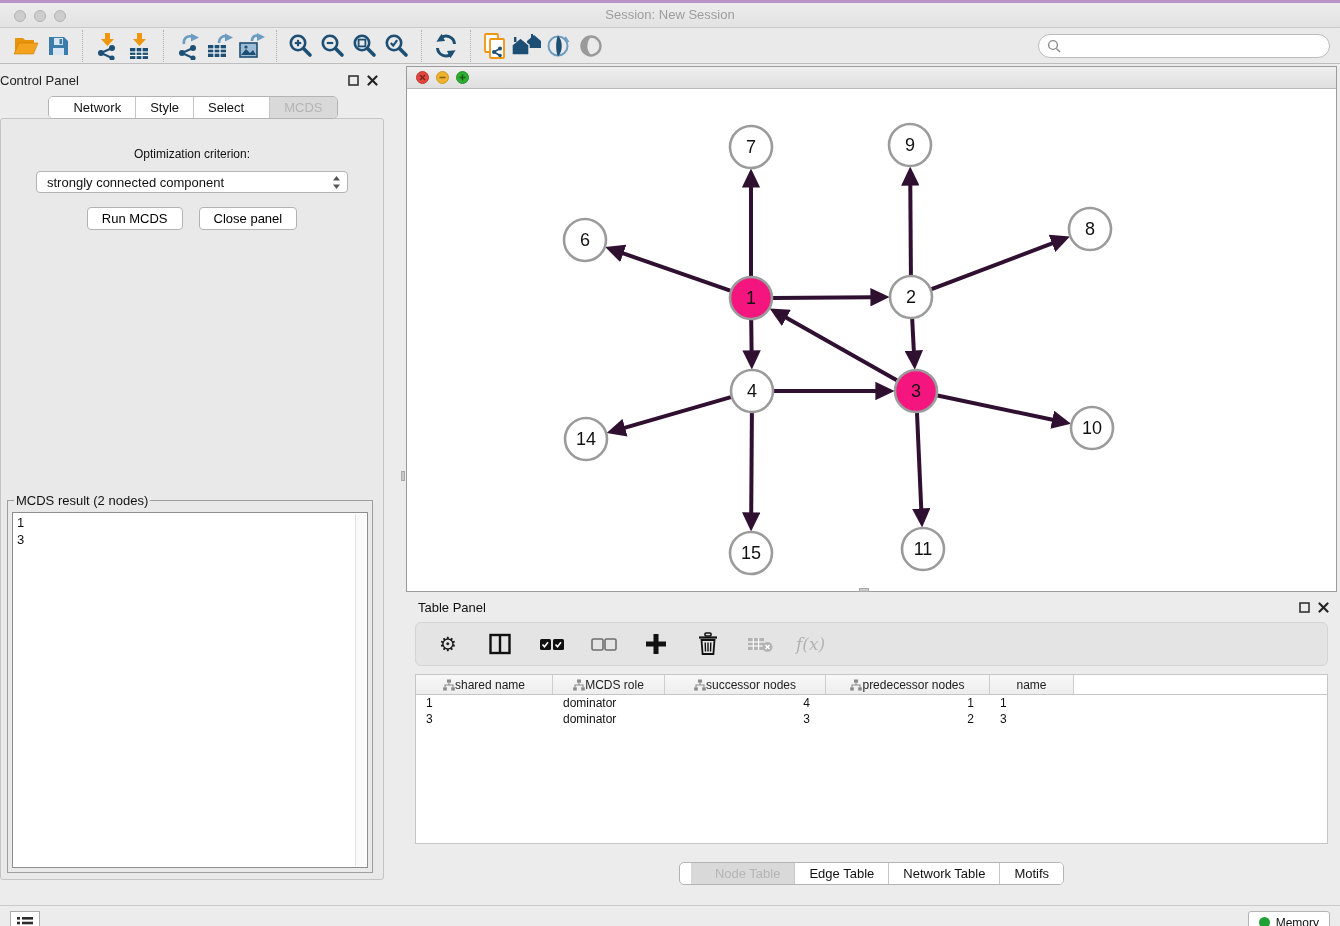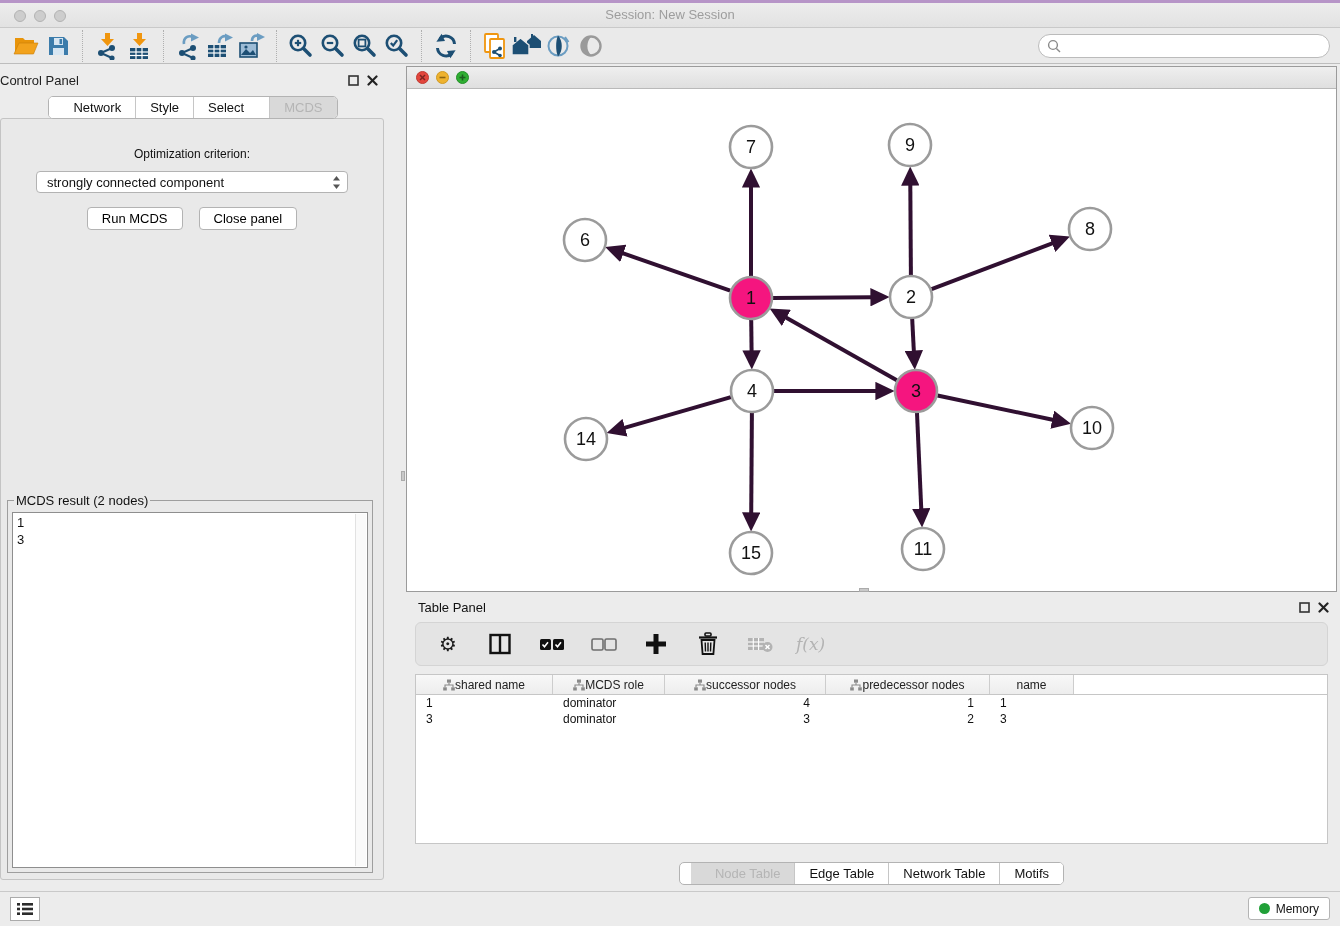--- a/index.html
+++ b/index.html
@@ -74,21 +74,21 @@
     border-bottom:1px solid #c6c6c6; background:linear-gradient(#f8f8f8,#ededed); }
   .th { display:flex; align-items:center; justify-content:center; gap:0; font-size:12px; color:#222;
     border-right:1px solid #cdcdcd; overflow:hidden; white-space:nowrap; }
   .th.nofill { border-right:none; background:#fff; }
   .trow { display:grid; grid-template-columns:137px 112px 161px 164px 84px 1fr; height:16px; font-size:12px; align-items:center; }
   .td { padding:0 10px; white-space:nowrap; overflow:hidden; }
   .td.r { text-align:right; padding-right:16px; }
   .tp-tabs { position:absolute; bottom:5px; left:0; right:0; display:flex; justify-content:center; }
 
   
-  .statusbar { position:absolute; left:0; right:0; bottom:0; height:35px; background:#ececec; border-top:1px solid #c9c9c9;margin-top:16px; }
+  .statusbar { position:absolute; left:0; right:0; bottom:0; height:21px; background:#ececec; border-top:1px solid #c9c9c9;margin-top:16px; }
   .list-btn { position:absolute; left:10px; top:5px; width:30px; height:24px; background:#fff;
     border:1px solid #ababab; display:flex; align-items:center; justify-content:center; }
   .mem-btn { position:absolute; right:10px; top:5px; height:23px; background:#fff; border:1px solid #b4b4b4;
     border-radius:3px; display:flex; align-items:center; gap:6px; padding:0 10px; font-size:12px; }
   .dot { width:11px; height:11px; border-radius:50%; background:#21a038; }
 
   svg { display:block; }
 </style>
 </head>
 <body>

